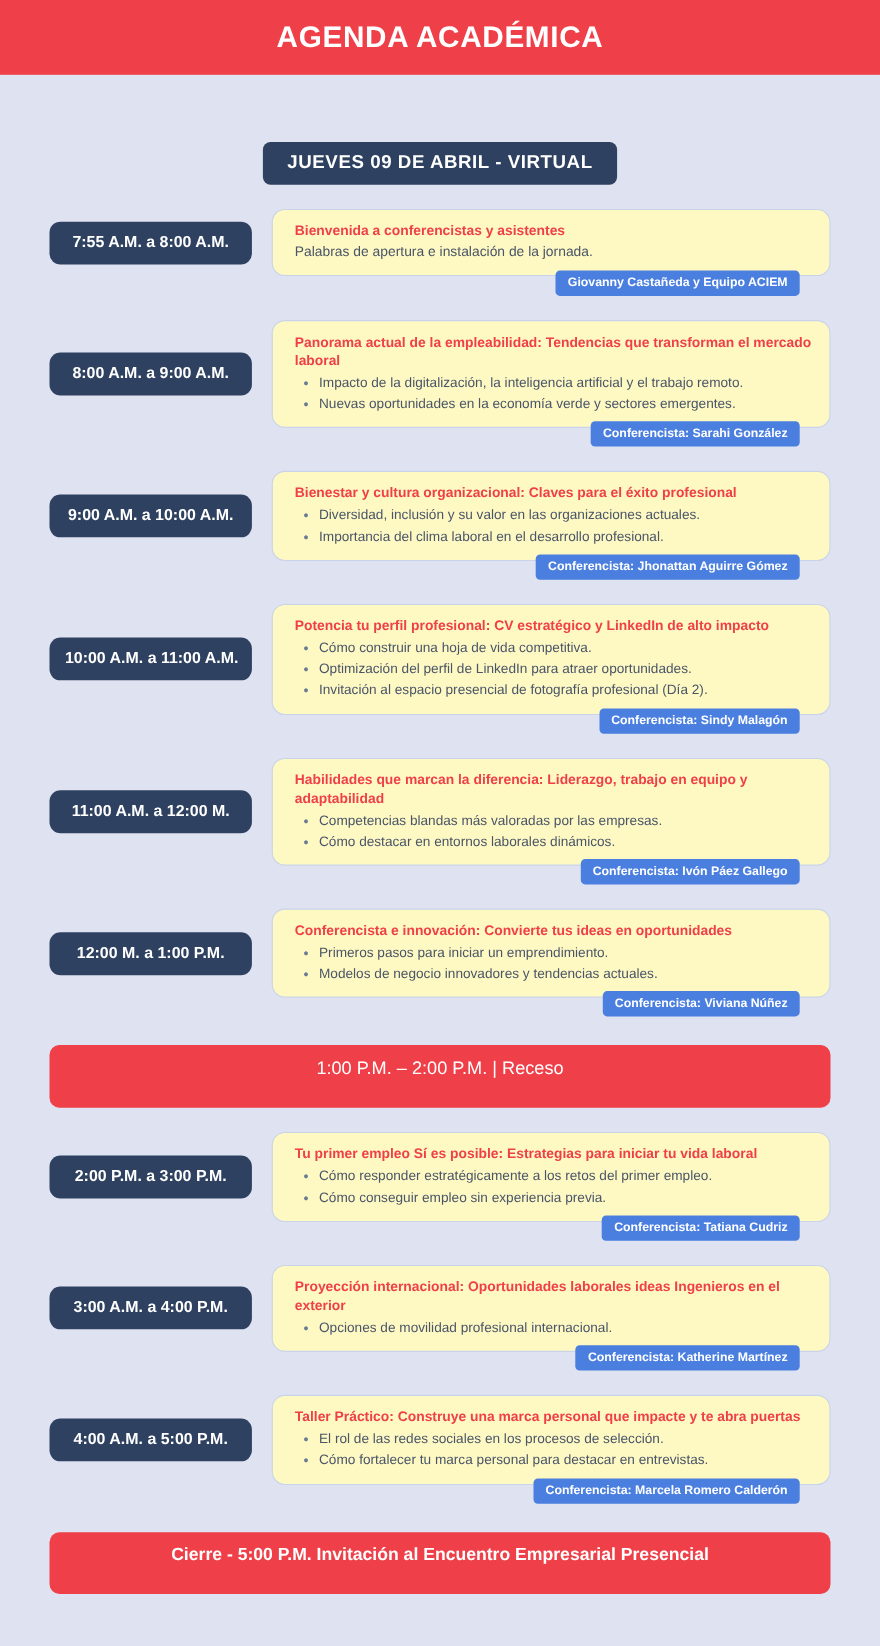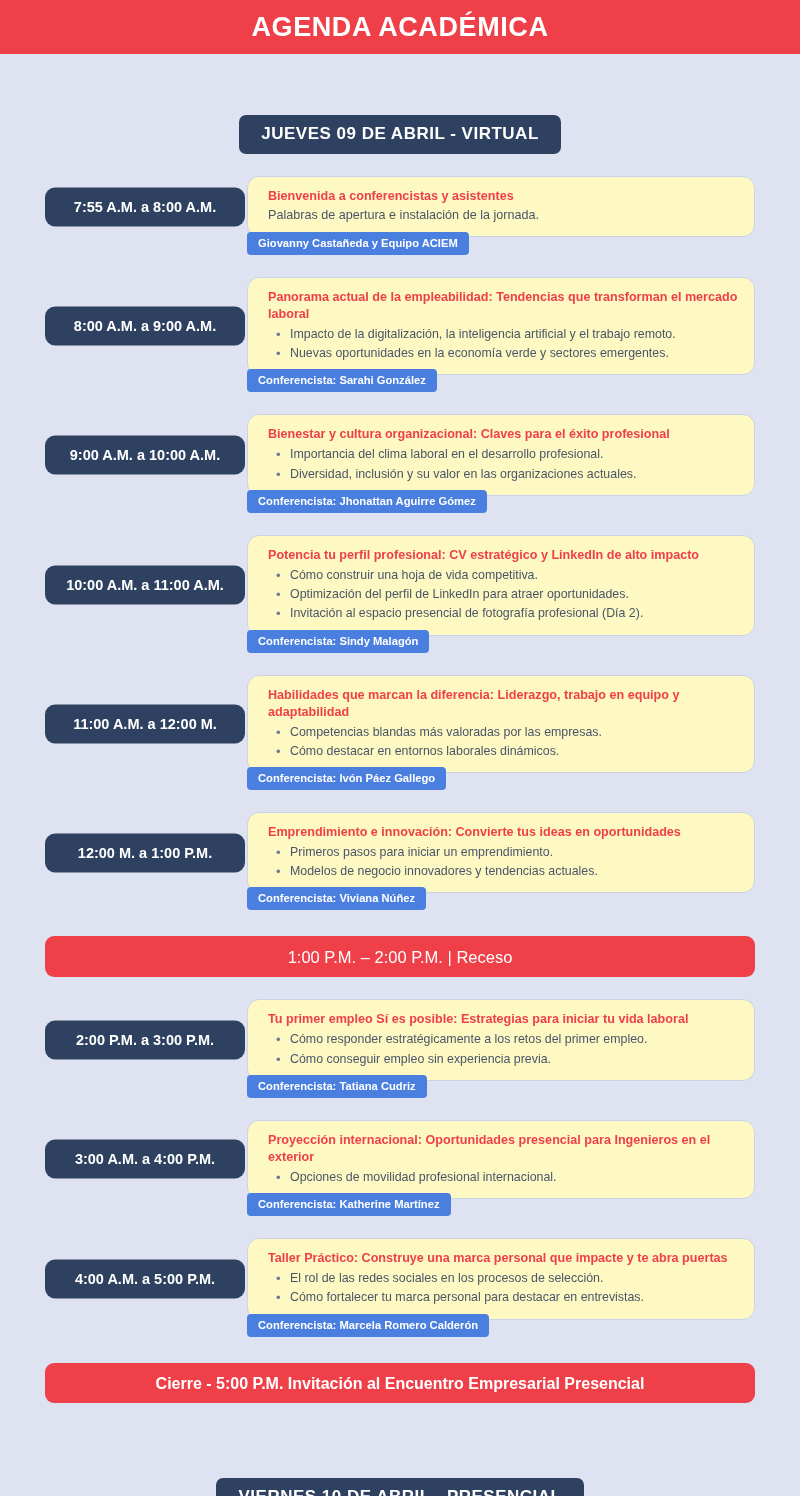--- a/index.html
+++ b/index.html
@@ -6,21 +6,21 @@
   html, body {
     width: 800px;
     background: #dfe2f0;
     font-family: "Liberation Sans", sans-serif;
   }
   body { width: 800px; min-height: 1496px; position: relative; overflow-x: hidden; }
 
   
   .page-header {
     background: #ef4049;
-    height: 54px;
+    height: 68px;
     display: flex;
     align-items: center;
     justify-content: center;
   }
   .page-header .title {
     color: #ffffff;
     font-size: 27px;
     font-weight: bold;
     letter-spacing: 0.6px;
     text-transform: uppercase;
@@ -79,21 +79,21 @@
     left: 0;
     top: 50%;
     transform: translateY(-50%);
     z-index: 3;
     background: #2e4160;
     color: #ffffff;
     font-size: 14.5px;
     font-weight: bold;
     padding: 11px 14px 12px 14px;
     border-radius: 10px;
-    width: 200px;
+    width: 184px;
     text-align: center;
     white-space: nowrap;
   }
   .card-title {
     color: #ef4049;
     font-weight: bold;
     font-size: 12.6px;
     line-height: 1.35;
     margin-bottom: 2px;
   }
@@ -114,21 +114,21 @@
     content: "\2022";
     position: absolute;
     left: 8px;
     color: #6b7a93;
     font-size: 13px;
   }
 
   
   .speaker-wrap {
     display: flex;
-    justify-content: flex-start;
+    justify-content: flex-end;
     margin-left: 202px;
     margin-top: -6px;
     position: relative;
     z-index: 4;
   }
   .speaker-badge {
     background: #4a7fe0;
     color: #ffffff;
     font-size: 11.2px;
     font-weight: bold;
@@ -138,21 +138,21 @@
     margin-right: 28px;
   }
 
   
   .banner {
     background: #ef4049;
     color: #ffffff;
     border-radius: 9px;
     text-align: center;
     font-size: 16.5px;
-    padding: 12px 10px 10px 10px;
+    padding: 12px 10px 26px 10px;
     margin-top: 26px;
   }
   .banner.closing { font-weight: bold; font-size: 16px; }
 </style>
 </head>
 <body>
 
 <div class="page-header">
   <div class="title">AGENDA ACADÉMICA</div>
 </div>
@@ -186,22 +186,22 @@
   </div>
   <div class="speaker-wrap">
     <div class="speaker-badge">Conferencista: Sarahi González</div>
   </div>
 
   <div class="row">
     <div class="time-pill">9:00 A.M. a 10:00 A.M.</div>
     <div class="card">
       <div class="card-title">Bienestar y cultura organizacional: Claves para el éxito profesional</div>
       <ul class="bullets">
+        <li>Diversidad, inclusión y su valor en las organizaciones actuales.</li>
         <li>Importancia del clima laboral en el desarrollo profesional.</li>
-        <li>Diversidad, inclusión y su valor en las organizaciones actuales.</li>
       </ul>
     </div>
   </div>
   <div class="speaker-wrap">
     <div class="speaker-badge">Conferencista: Jhonattan Aguirre Gómez</div>
   </div>
 
   <div class="row">
     <div class="time-pill">10:00 A.M. a 11:00 A.M.</div>
     <div class="card">
@@ -227,21 +227,21 @@
       </ul>
     </div>
   </div>
   <div class="speaker-wrap">
     <div class="speaker-badge">Conferencista: Ivón Páez Gallego</div>
   </div>
 
   <div class="row">
     <div class="time-pill">12:00  M. a 1:00 P.M.</div>
     <div class="card">
-      <div class="card-title">Emprendimiento e innovación: Convierte tus ideas en oportunidades</div>
+      <div class="card-title">Conferencista e innovación: Convierte tus ideas en oportunidades</div>
       <ul class="bullets">
         <li>Primeros pasos para iniciar un emprendimiento.</li>
         <li>Modelos de negocio innovadores y tendencias actuales.</li>
       </ul>
     </div>
   </div>
   <div class="speaker-wrap">
     <div class="speaker-badge">Conferencista: Viviana Núñez</div>
   </div>
 
@@ -257,21 +257,21 @@
       </ul>
     </div>
   </div>
   <div class="speaker-wrap">
     <div class="speaker-badge">Conferencista: Tatiana Cudriz</div>
   </div>
 
   <div class="row">
     <div class="time-pill">3:00 A.M. a 4:00 P.M.</div>
     <div class="card">
-      <div class="card-title">Proyección internacional: Oportunidades presencial para Ingenieros en el exterior</div>
+      <div class="card-title">Proyección internacional: Oportunidades laborales ideas Ingenieros en el exterior</div>
       <ul class="bullets">
         <li>Opciones de movilidad profesional internacional.</li>
       </ul>
     </div>
   </div>
   <div class="speaker-wrap">
     <div class="speaker-badge">Conferencista: Katherine Martínez</div>
   </div>
 
   <div class="row">

